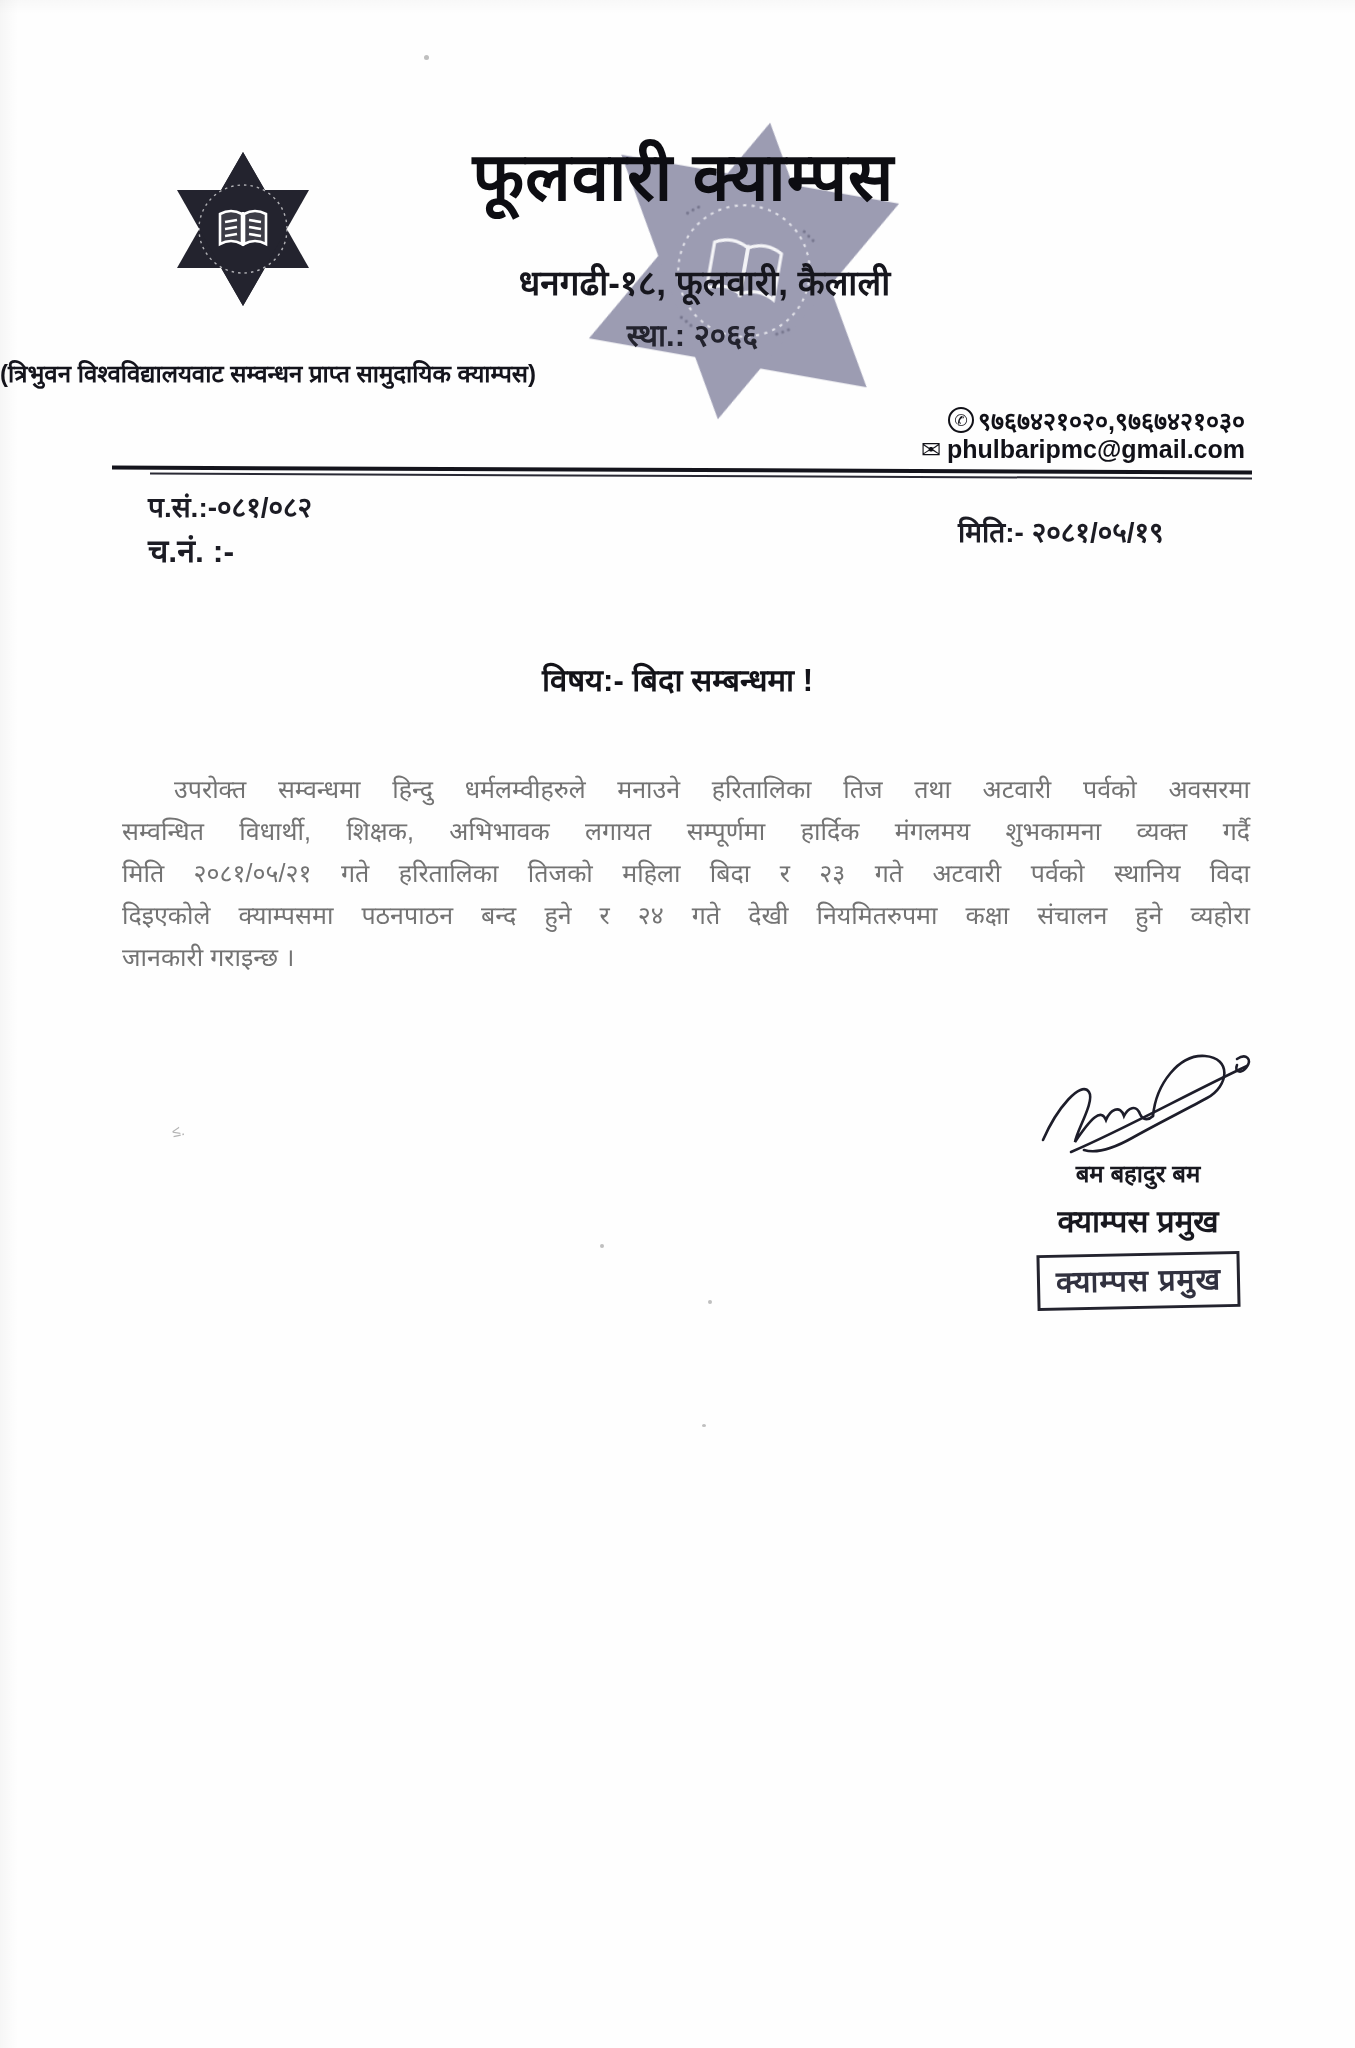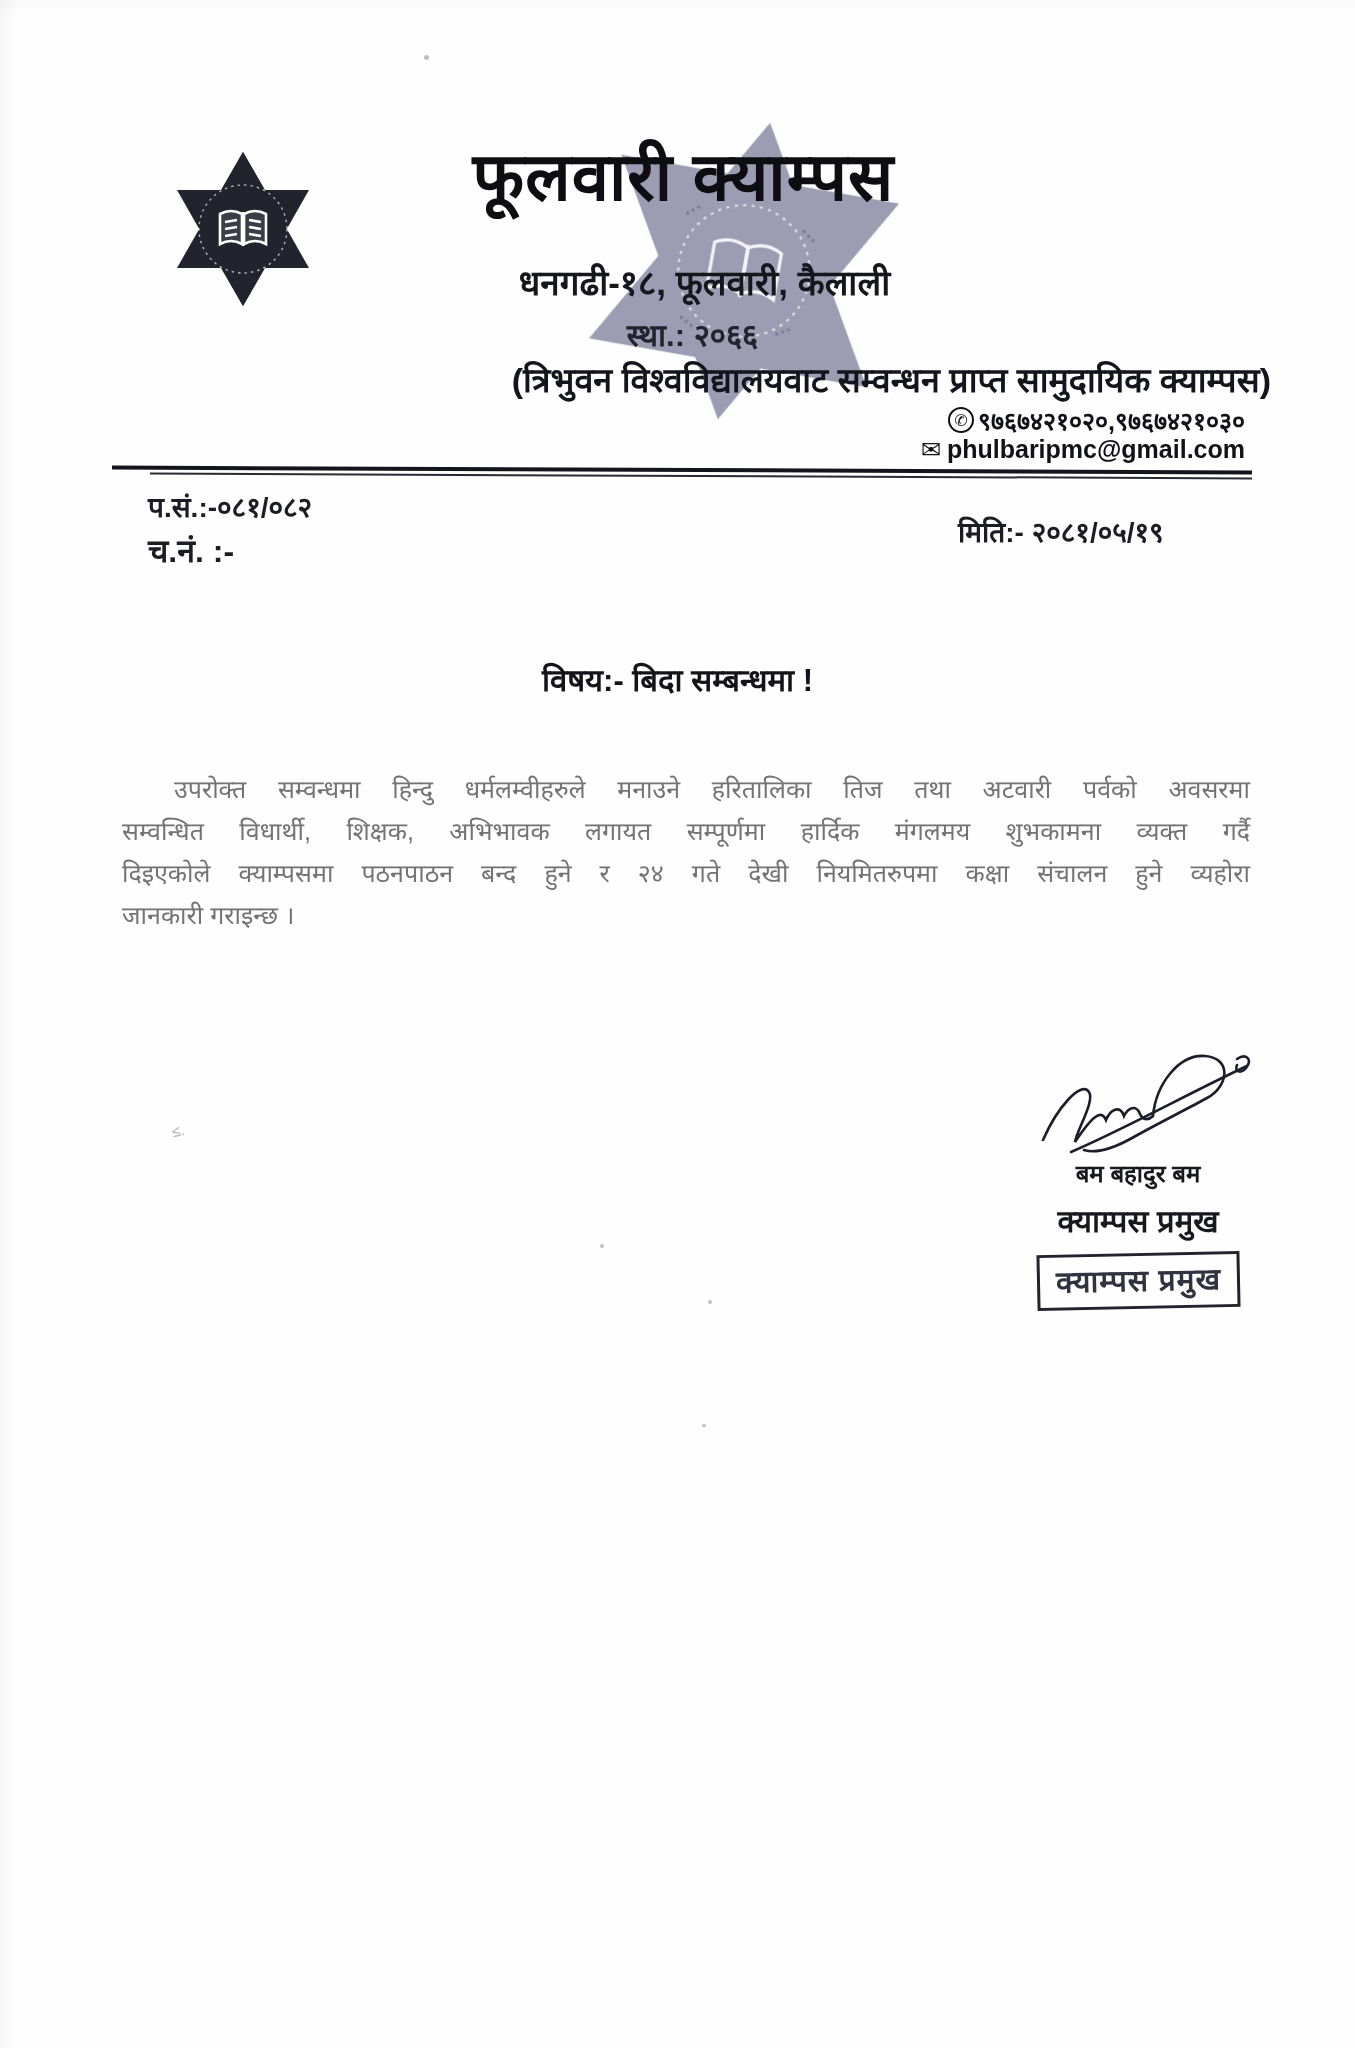--- a/index.html
+++ b/index.html
@@ -40,22 +40,22 @@
     color:#16161d; z-index:3;
   }
   .established-line {
     left:0; right:0; top:313px;
     text-align:center; padding-left:30px;
     font-size:31px; font-weight:700;
     color:#23232e; z-index:3;
   }
   .affiliation-line {
     left:0; right:0; top:356px;
-    text-align:right; padding-right:84px;
-    font-size:34px; font-weight:700;
+    text-align:left; padding-right:60px;
+    font-size:24px; font-weight:700;
     color:#14141c; z-index:3;
   }
   .contact-phone {
     right:110px; top:403px;
     font-size:25px; font-weight:700;
     color:#111118; z-index:3;
     display:flex; align-items:center; gap:4px;
   }
   .contact-email {
     right:110px; top:435px;
@@ -196,20 +196,21 @@
 
   <div class="abs ref-letter-no">प.सं.:-०८१/०८२</div>
   <div class="abs ref-dispatch-no">च.नं. :-</div>
   <div class="abs ref-date">मिति:- २०८१/०५/१९</div>
 
   <div class="abs subject-line">विषय:- बिदा सम्बन्धमा !</div>
 
   <div class="abs body-block">
     <div class="body-line first">उपरोक्त सम्वन्धमा हिन्दु धर्मलम्वीहरुले मनाउने हरितालिका तिज तथा अटवारी पर्वको अवसरमा</div>
     <div class="body-line">सम्वन्धित विधार्थी, शिक्षक, अभिभावक लगायत सम्पूर्णमा हार्दिक मंगलमय शुभकामना व्यक्त गर्दै</div>
+    <div class="body-line">मिति २०८१/०५/२१ गते हरितालिका तिजको महिला बिदा र २३ गते अटवारी पर्वको स्थानिय विदा</div>
     <div class="body-line">दिइएकोले क्याम्पसमा पठनपाठन बन्द हुने र २४ गते देखी नियमितरुपमा कक्षा संचालन हुने व्यहोरा</div>
     <div class="body-line last">जानकारी गराइन्छ ।</div>
   </div>
 
   <div class="abs smudge">≤.</div>
 
   <div class="abs sig-wrap">
     <svg class="sig-scribble" viewBox="0 0 220 110">
       <g stroke="#1d1d2a" stroke-width="2.6" fill="none" stroke-linecap="round">
         <path d="M6,94 C20,62 44,34 52,46 C58,55 40,84 38,96 C54,72 64,62 69,74 C73,64 83,58 87,70 C91,62 99,58 103,68 C106,75 112,74 116,70"></path>

